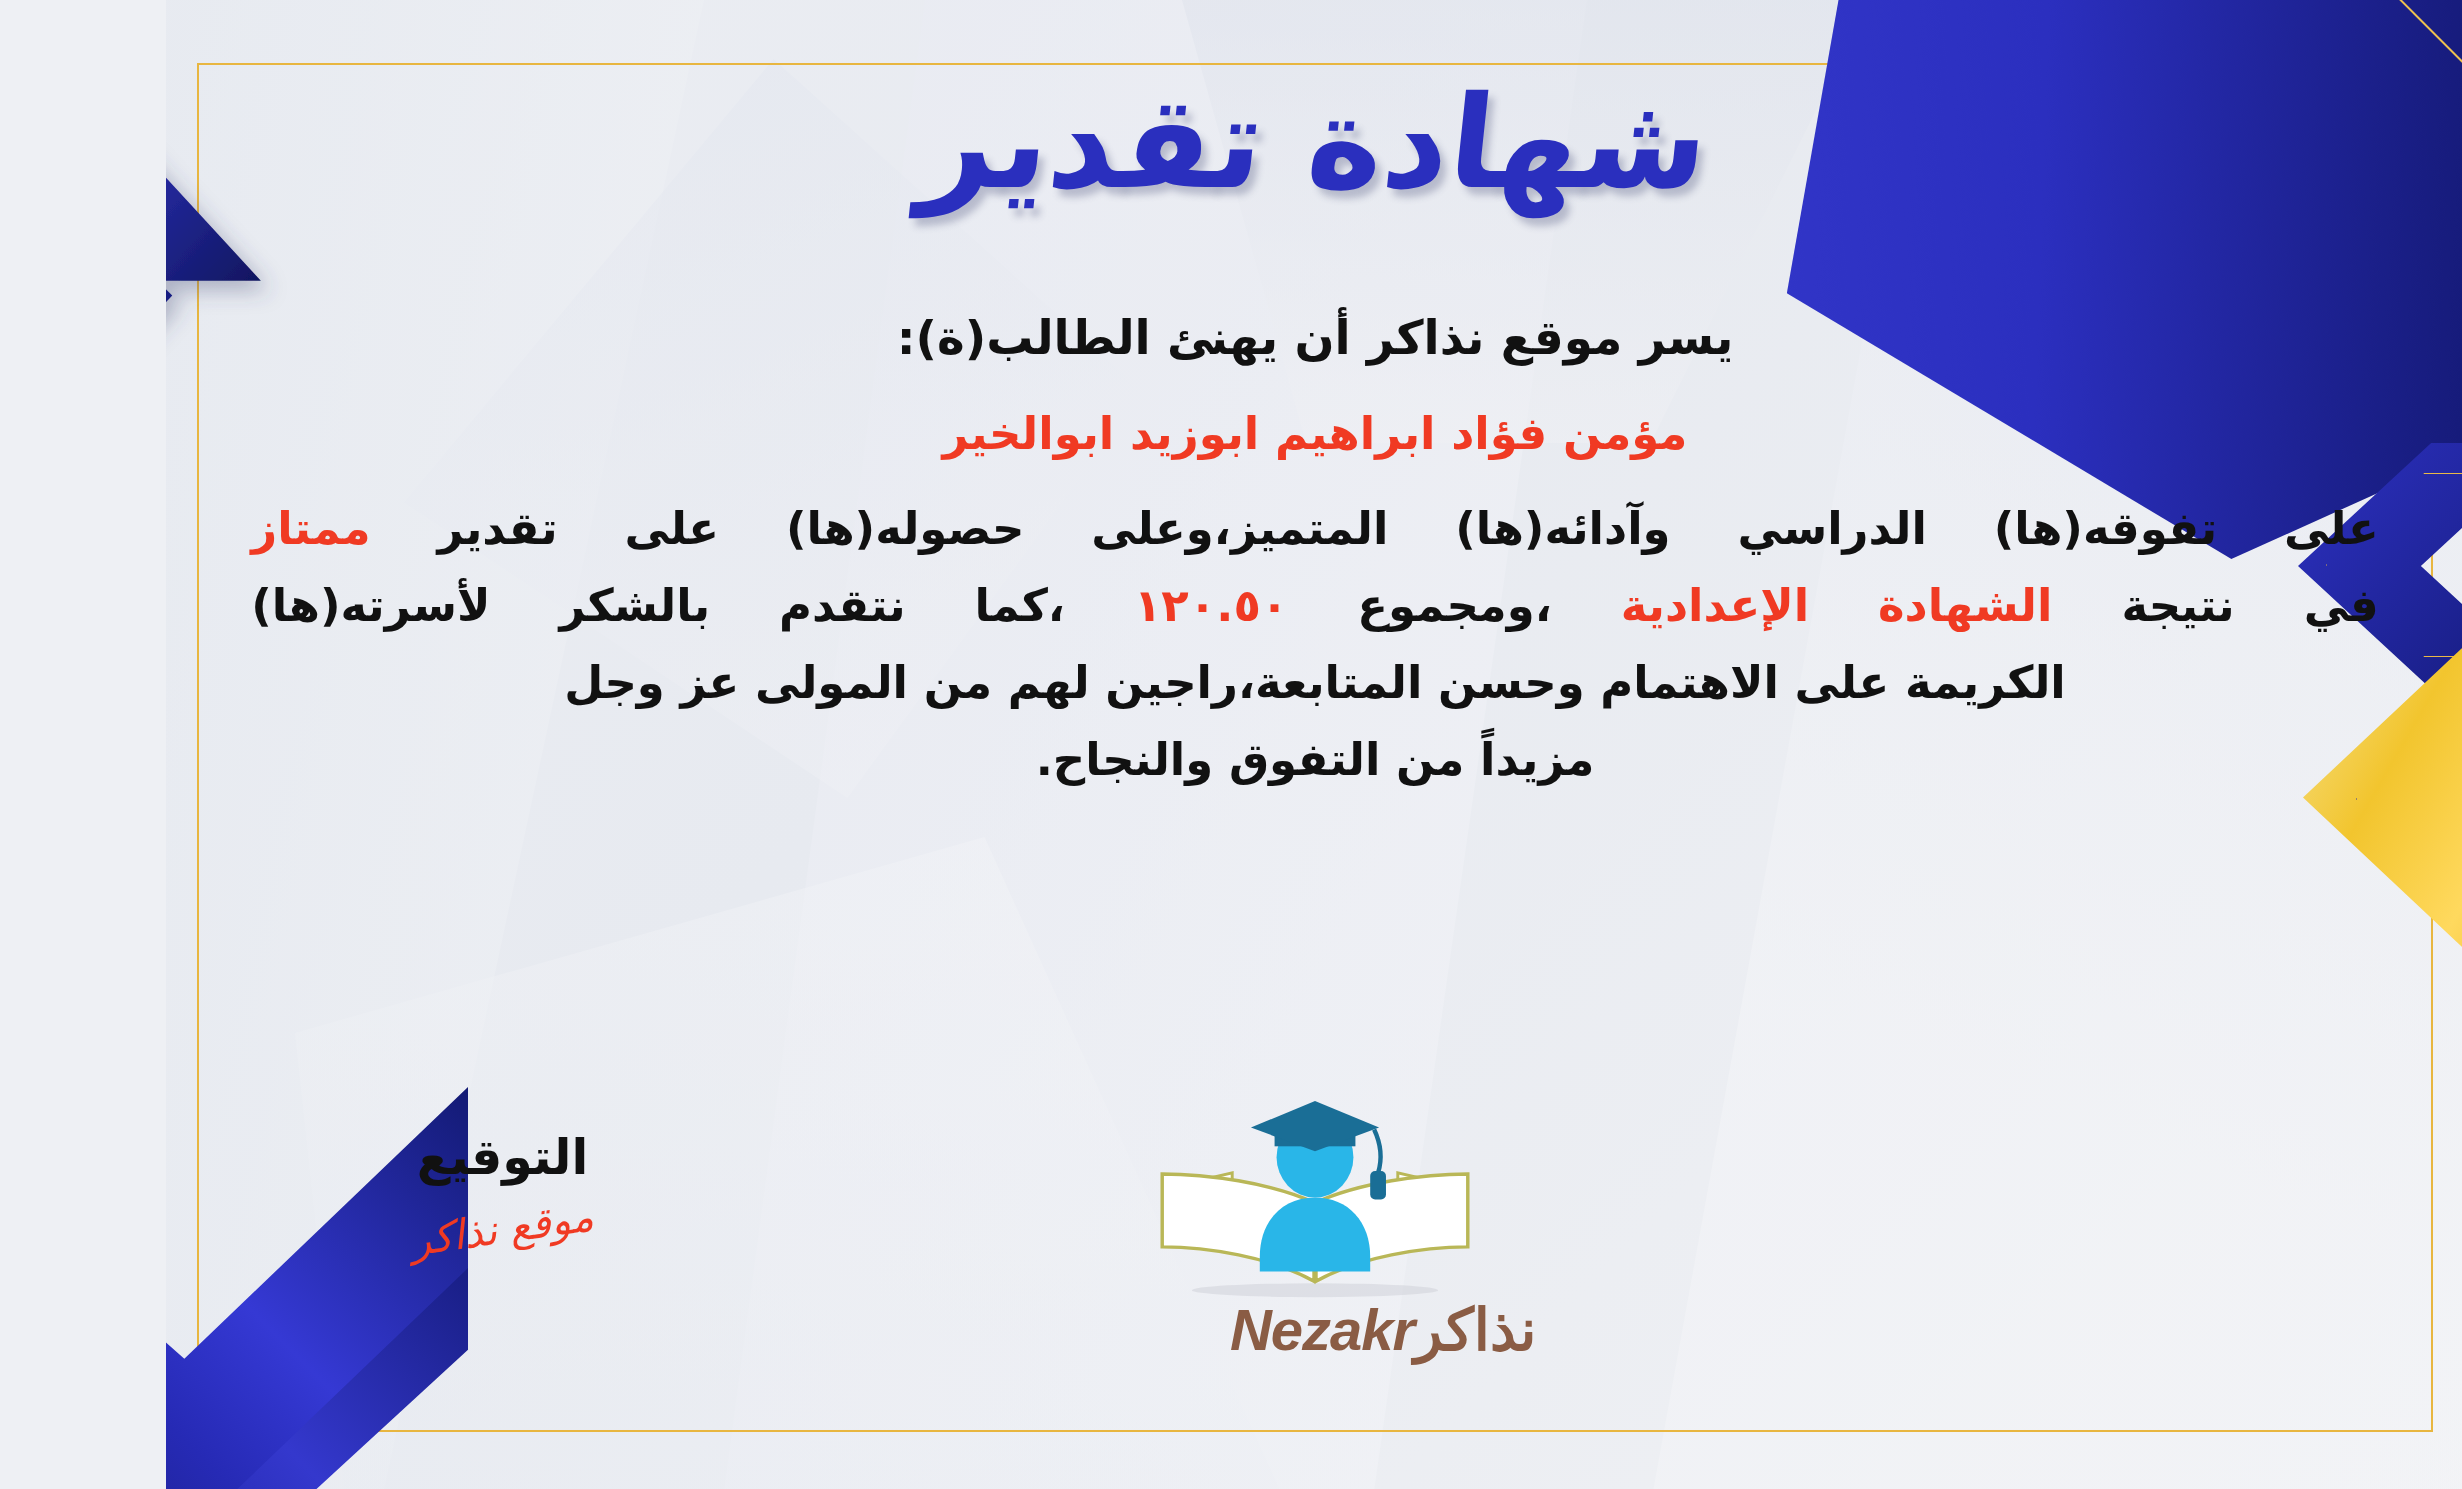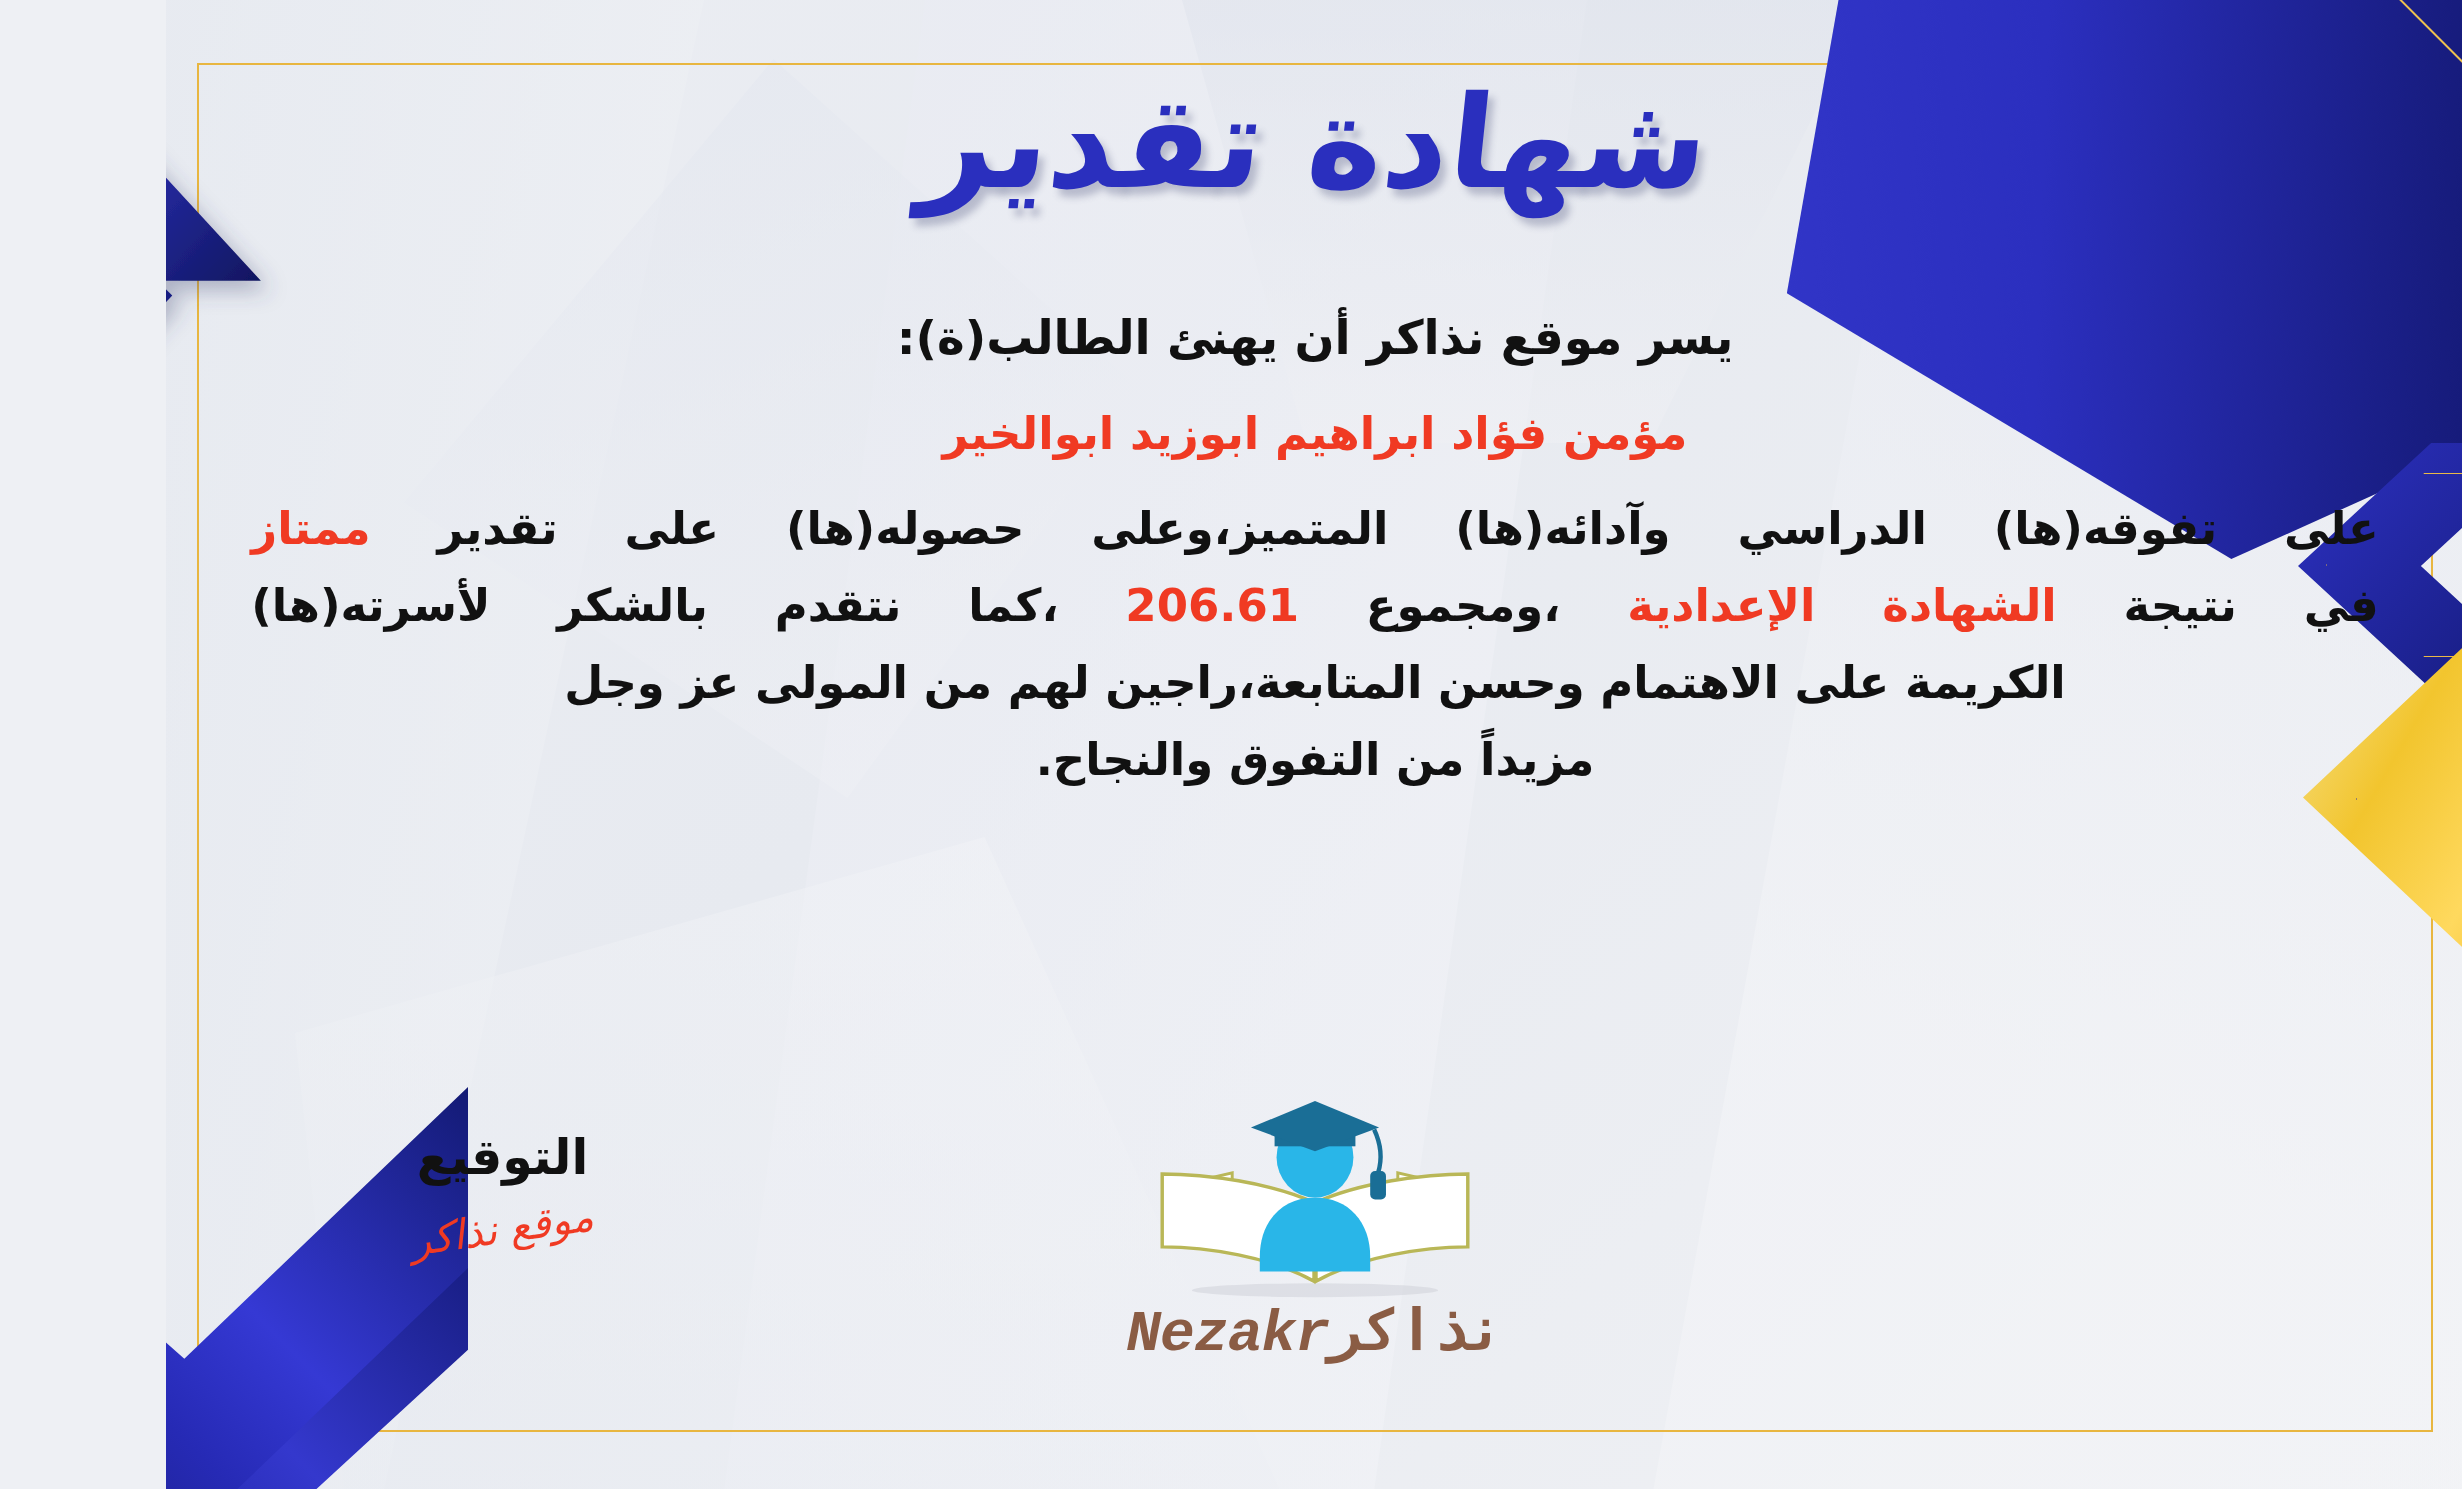--- a/index.html
+++ b/index.html
@@ -148,22 +148,22 @@
     letter-spacing:-1px;
   }
 
   .logo-block{
     position:absolute;left:50%;transform:translateX(-50%);
     top:0;width:443px;text-align:center;
   }
   .logo-art{width:345px;height:207px;margin:0 auto;display:block;}
   .logo-text{
     margin-top:-9.8px;font-size:58px;font-weight:700;color:#8a5c44;
-    font-family:Liberation Mono, monospace;
-    direction:rtl;letter-spacing:-1px;
+    font-family:Liberation Sans, sans-serif;
+    direction:rtl;letter-spacing:-1px;text-align:right;
   }
   .logo-text .en{font-style:italic;}
 </style>
 </head>
 <body>
 
 <div class="certificate">
 
   <div class="facet f1"></div>
   <div class="facet f2"></div>
@@ -224,21 +224,21 @@
 
       <span class="line justified">
         <span>على تفوقه(ها) الدراسي وآدائه(ها) المتميز،وعلى حصوله(ها) على تقدير</span>
         <span class="hl">ممتاز</span>
       </span>
 
       <span class="line justified">
         <span>في نتيجة</span>
         <span class="hl">الشهادة الإعدادية</span>
         <span>،ومجموع</span>
-        <span class="num">206.61</span>
+        <span class="num">١٢٠.٥٠</span>
         <span>،كما نتقدم بالشكر لأسرته(ها)</span>
       </span>
 
       <span class="line">الكريمة على الاهتمام وحسن المتابعة،راجين لهم من المولى عز وجل</span>
 
       <span class="line">مزيداً من التفوق والنجاح.</span>
     </div>
 
     <div class="bottom-row">
 

